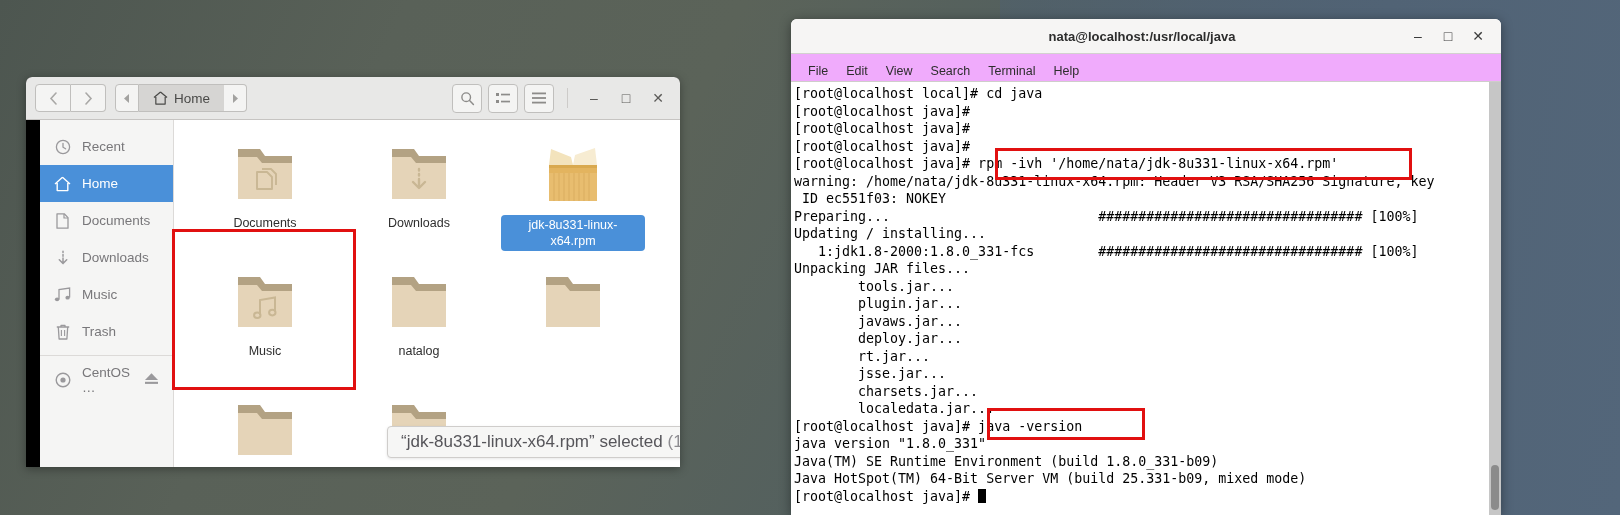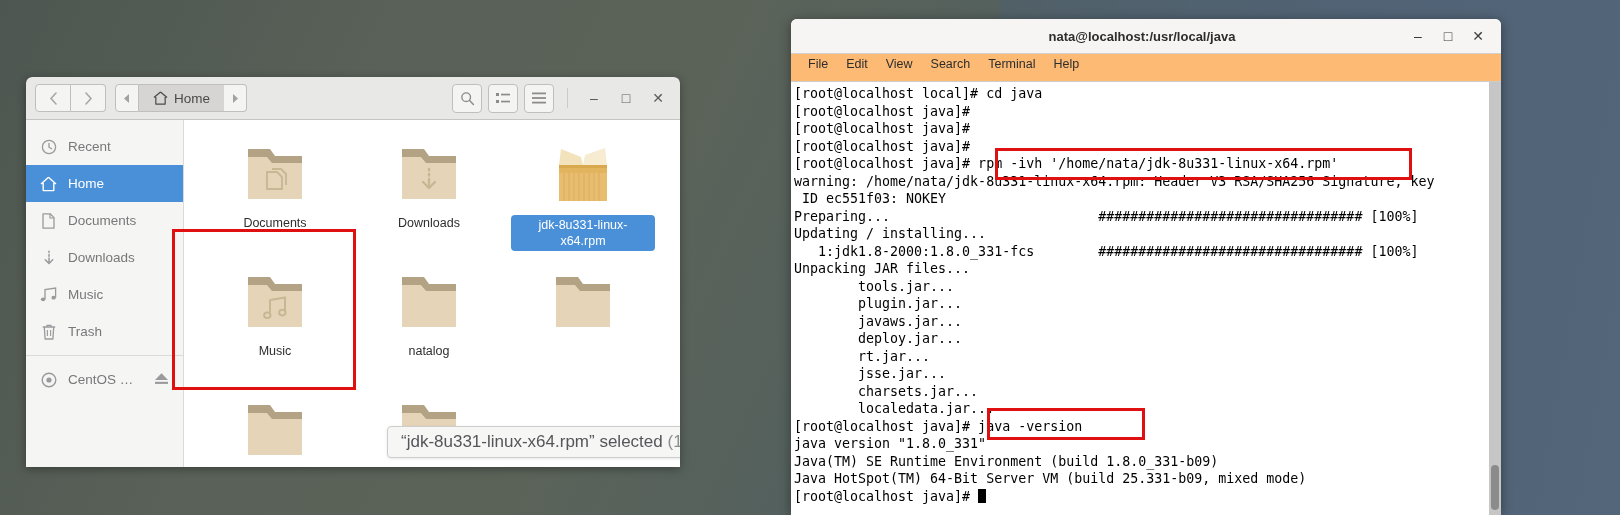--- a/index.html
+++ b/index.html
@@ -53,22 +53,22 @@
   .fm-tools { margin-left: auto; display: flex; align-items: center; gap: 6px; }
   .tbtn {
     width: 28px; height: 27px; background: #f4f4f3; border: 1px solid #c0bfbd; border-radius: 4px;
     display: flex; align-items: center; justify-content: center; color: #8d8c8a;
   }
   .wsep { width: 1px; height: 20px; background: #cdcbc9; margin: 0 7px; }
   .wbtn { width: 26px; height: 26px; display:flex;align-items:center;justify-content:center;color:#5b5a58;font-size:14px;}
 
   .fm-body { display: flex; height: 347px; }
   .fm-sidebar {
-    width: 158px; background: #f5f5f4; border-right: 1px solid #dcdad8;
-    padding-top: 8px; box-sizing: border-box; position: relative;
+    width: 134px; background: #f5f5f4; border-right: 1px solid #dcdad8;
+    padding-top: 8px; box-sizing: border-box; position: relative; margin-left: 14px;
   }
   .side-item {
     height: 37px; display: flex; align-items: center; gap: 11px; padding: 0 14px;
     color: #78777a; font-size: 13.5px; box-sizing: border-box;
   }
   .side-item.active { background: #4a90d9; color: #ffffff; }
   .side-icon { width: 17px; height: 17px; display: flex; align-items: center; justify-content: center; flex: 0 0 17px; }
   .side-icon svg { display: block; }
   .side-sep { height: 1px; background: #dcdad8; margin: 5px 0; }
   .eject { margin-left: auto; color: #9a9997; }
@@ -108,22 +108,22 @@
     height: 34px; background: #f6f5f4; border-bottom: 1px solid #d3d1cf;
     display: flex; align-items: center; position: relative;
   }
   .term-title-text {
     position: absolute; left: 0; right: 8px; text-align: center;
     font-size: 13px; color: #2d2d2d; font-weight: bold;
   }
   .term-wbtns { margin-left: auto; display: flex; align-items: center; gap: 16px; padding-right: 16px; z-index: 2; }
   .term-wbtn { font-size: 14px; color: #3b3b3b; width: 14px; text-align: center; }
   .term-menu {
-    height: 27px; background: #fdba74; border-bottom: 1px solid #cfcdcb;
-    display: flex; align-items: flex-start; gap: 0; padding-left: 8px;
+    height: 27px; background: #f0abfc; border-bottom: 1px solid #cfcdcb;
+    display: flex; align-items: flex-end; gap: 0; padding-left: 8px;
   }
   .menu-item { font-size: 12.5px; color: #2d2d2d; padding: 3px 9px; }
   .term-screen {
     position: relative; height: 434px; background: #ffffff;
     padding: 3px 8px 0 0; box-sizing: border-box;
   }
   .term-text {
     font-family: "DejaVu Sans Mono", "Liberation Mono", monospace;
     font-size: 13.3px; line-height: 17.5px; color: #000000;
     white-space: pre; padding-left: 3px;

